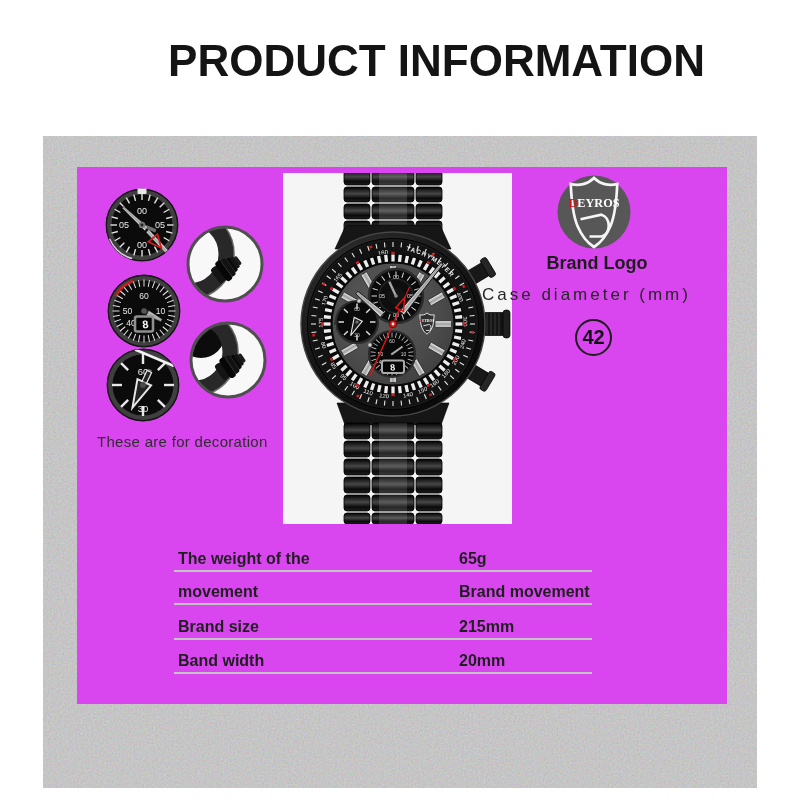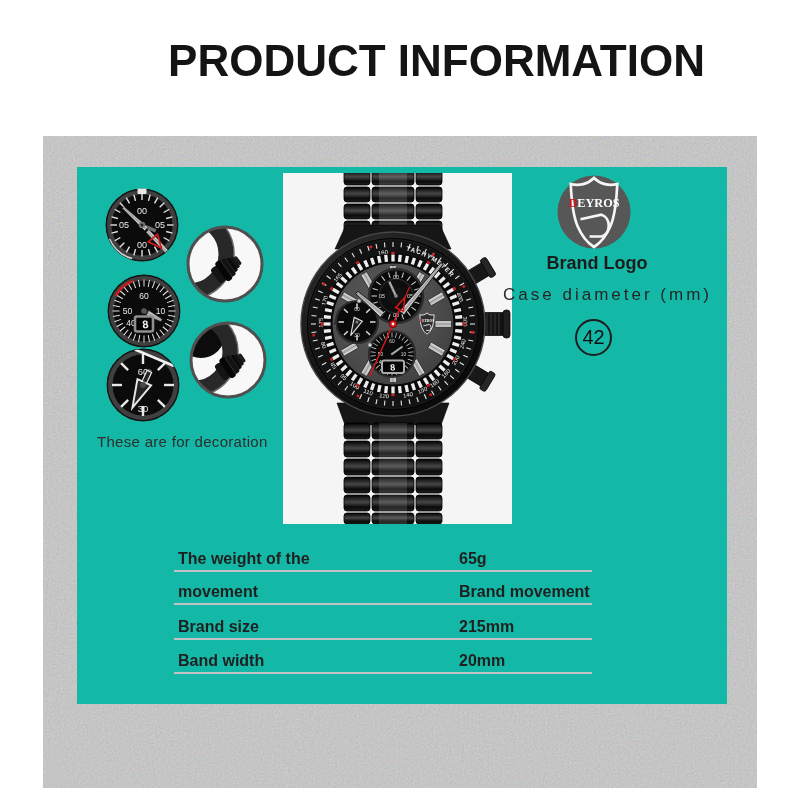--- a/index.html
+++ b/index.html
@@ -5,32 +5,32 @@
   :root{
     --red:#cf1d1d; --photo:#f4f5f4; --logo:#575757; --line:#c3c3c3;
   }
   *{box-sizing:border-box;margin:0;padding:0}
   html,body{width:800px;height:800px;background:#fff;font-family:"Liberation Sans",sans-serif;position:relative;overflow:hidden}
   .page-title{
     position:absolute;left:0;top:36px;width:789px;text-align:center;
     font-size:44px;font-weight:700;color:#141414;letter-spacing:0px;margin-left:42px;
   }
   .frame{position:absolute;left:43px;top:136px;width:714px;height:652px}
-  .panel{position:absolute;left:77px;top:167px;width:650px;height:537px;background:#14b8a6}
+  .panel{position:absolute;left:77px;top:167px;width:650px;height:537px;background:#d946ef}
   .decor-svg{position:absolute;left:0;top:0}
   .decor-note{position:absolute;left:20px;top:266px;width:200px;font-size:15px;color:#2e2e2e;letter-spacing:.3px}
   .photo{position:absolute;left:206px;top:6px;width:229px;height:351px;background:var(--photo)}
   .logo-svg{position:absolute;left:480px;top:8px}
   .brand-label{position:absolute;left:430px;top:86px;width:180px;text-align:center;
     font-family:Liberation Sans, sans-serif;font-weight:700;font-size:18px;color:#1c1c1c}
-  .diam-label{position:absolute;left:405px;top:118px;width:230px;text-align:right;
+  .diam-label{position:absolute;left:405px;top:118px;width:230px;text-align:left;
     font-size:17px;color:#262626;letter-spacing:3px}
   .diam-badge{position:absolute;left:498px;top:152px;width:37px;height:37px;border:2px solid #1d1d1d;
     border-radius:50%;display:flex;align-items:center;justify-content:center;
-    font-size:20px;font-weight:400;color:#111}
+    font-size:20px;font-weight:700;color:#111}
   .spec-row{position:absolute;left:97px;width:418px;height:24px;border-bottom:2px solid var(--line);
     display:flex;align-items:center}
   .spec-row .lab{position:absolute;left:4px;font-size:16px;font-weight:700;color:#1f1f1f}
   .spec-row .val{position:absolute;left:285px;font-size:16px;font-weight:700;color:#1f1f1f}
   .r1{top:381px}.r2{top:414px}.r3{top:449px}.r4{top:483px}.r5{top:516px}
   svg text{font-family:"Liberation Sans",sans-serif}
   .serifT{font-family:"Liberation Serif",serif;font-weight:700}
 </style>
 </head>
 <body>

